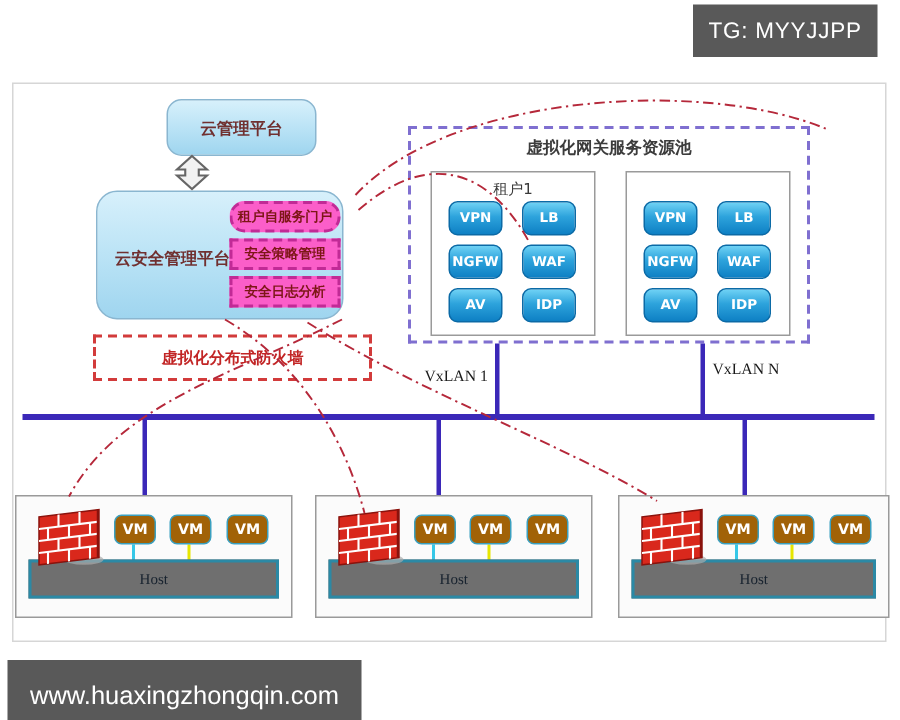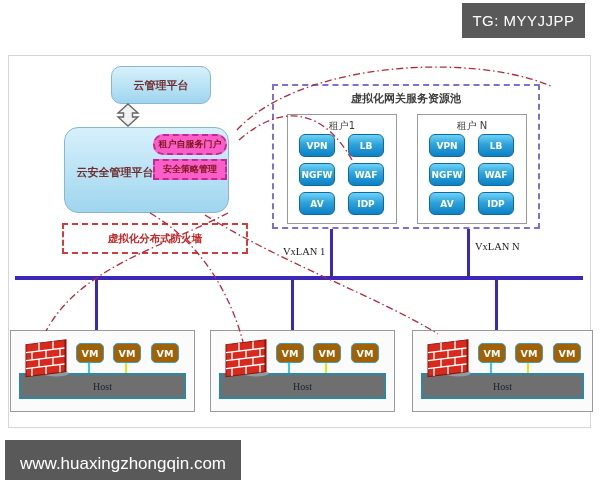--- a/index.html
+++ b/index.html
@@ -68,39 +68,39 @@
 
   <div class="badge tg-badge">TG: MYYJJPP</div>
   <div class="badge site-badge">www.huaxingzhongqin.com</div>
 
   <div class="blue-box cloud-mgmt">云管理平台</div>
 
   <div class="blue-box sec-box">
     <div class="sec-label">云安全管理平台</div>
     <div class="pink-box" style="top:6px;border-radius:10px;">租户自服务门户</div>
     <div class="pink-box" style="top:31px;">安全策略管理</div>
+    <div class="pink-box" style="top:56px;">安全日志分析</div>
   </div>
 
   <div class="fw-dashed">虚拟化分布式防火墙</div>
 
   <div class="pool">
     <div class="pool-title">虚拟化网关服务资源池</div>
     <div class="tenant tenant-1">
       <div class="tenant-name">租户1</div>
       <div class="svc-grid">
         <div class="svc-btn">VPN</div>
         <div class="svc-btn">LB</div>
         <div class="svc-btn">NGFW</div>
         <div class="svc-btn">WAF</div>
         <div class="svc-btn">AV</div>
         <div class="svc-btn">IDP</div>
       </div>
     </div>
     <div class="tenant tenant-n">
-      <div class="tenant-name">租户 N</div>
       <div class="svc-grid">
         <div class="svc-btn">VPN</div>
         <div class="svc-btn">LB</div>
         <div class="svc-btn">NGFW</div>
         <div class="svc-btn">WAF</div>
         <div class="svc-btn">AV</div>
         <div class="svc-btn">IDP</div>
       </div>
     </div>
   </div>

